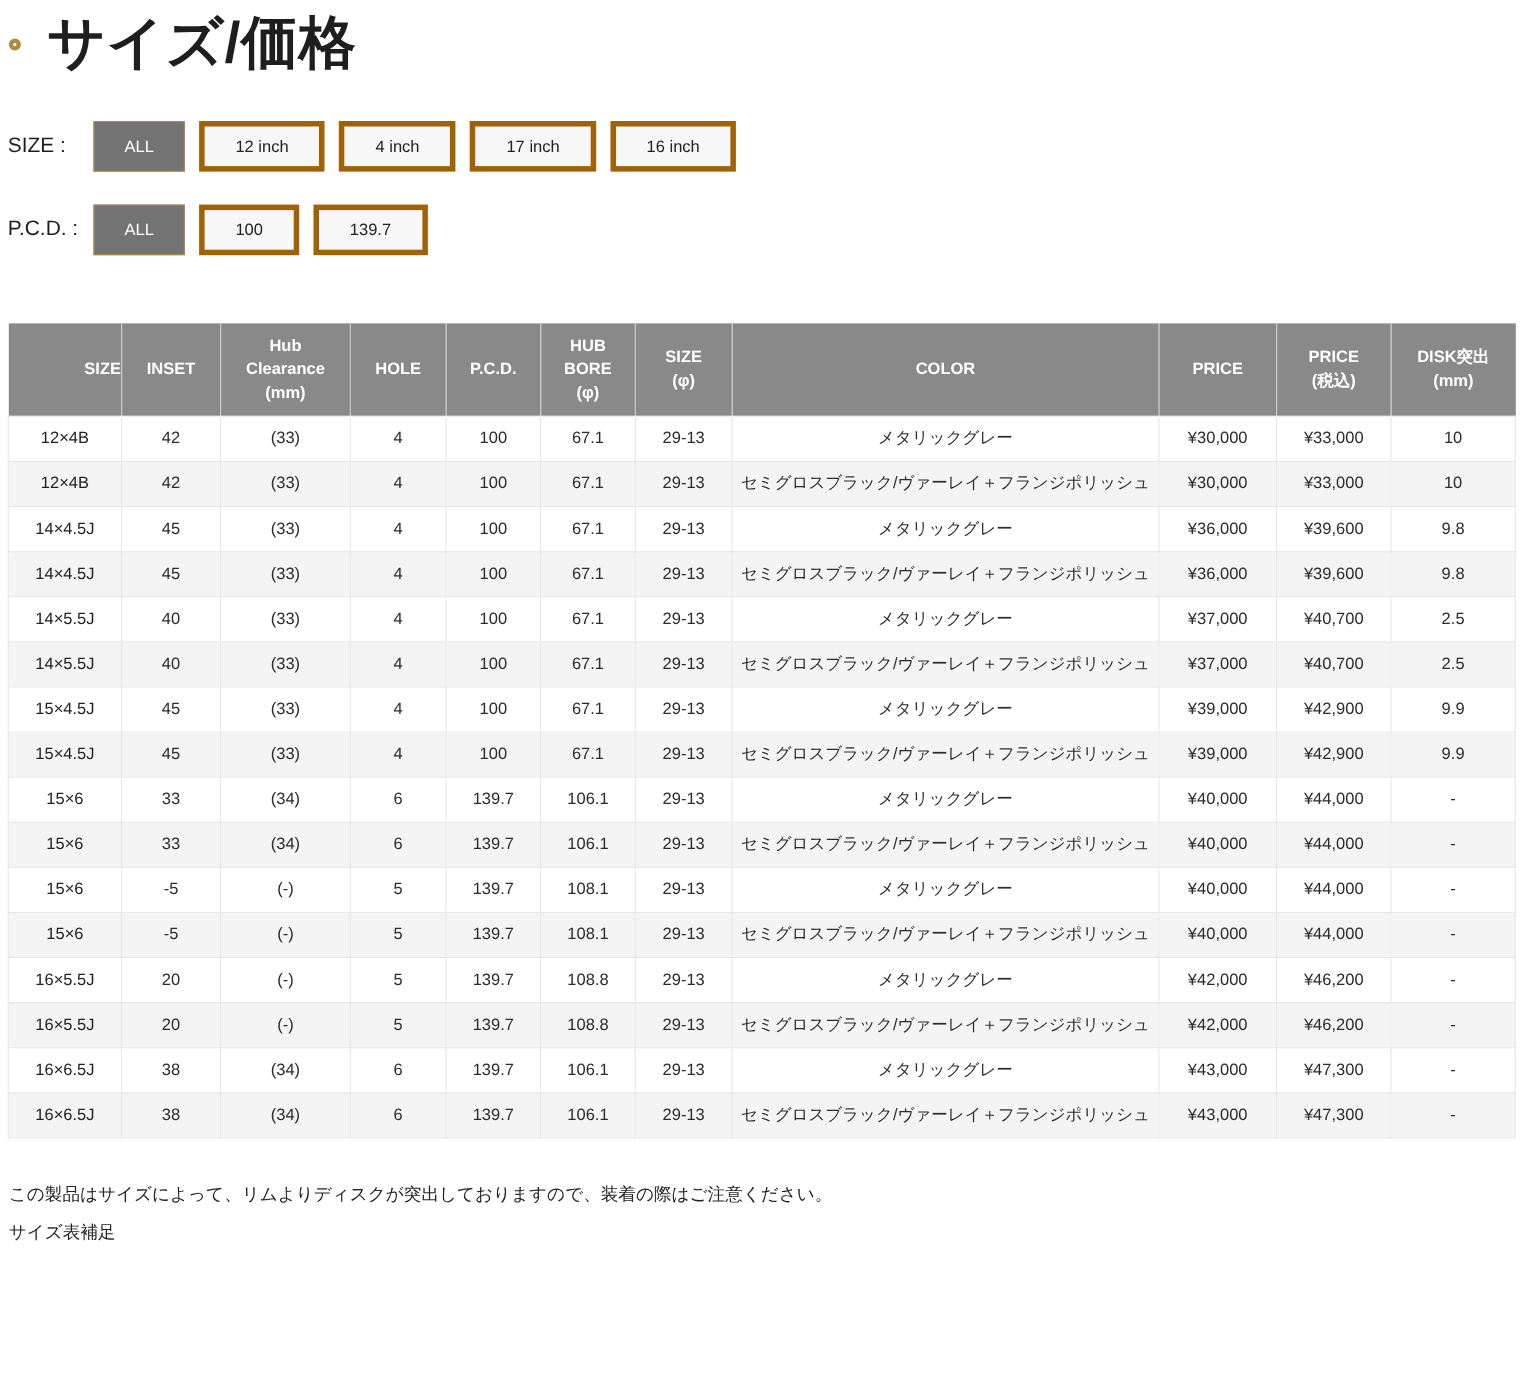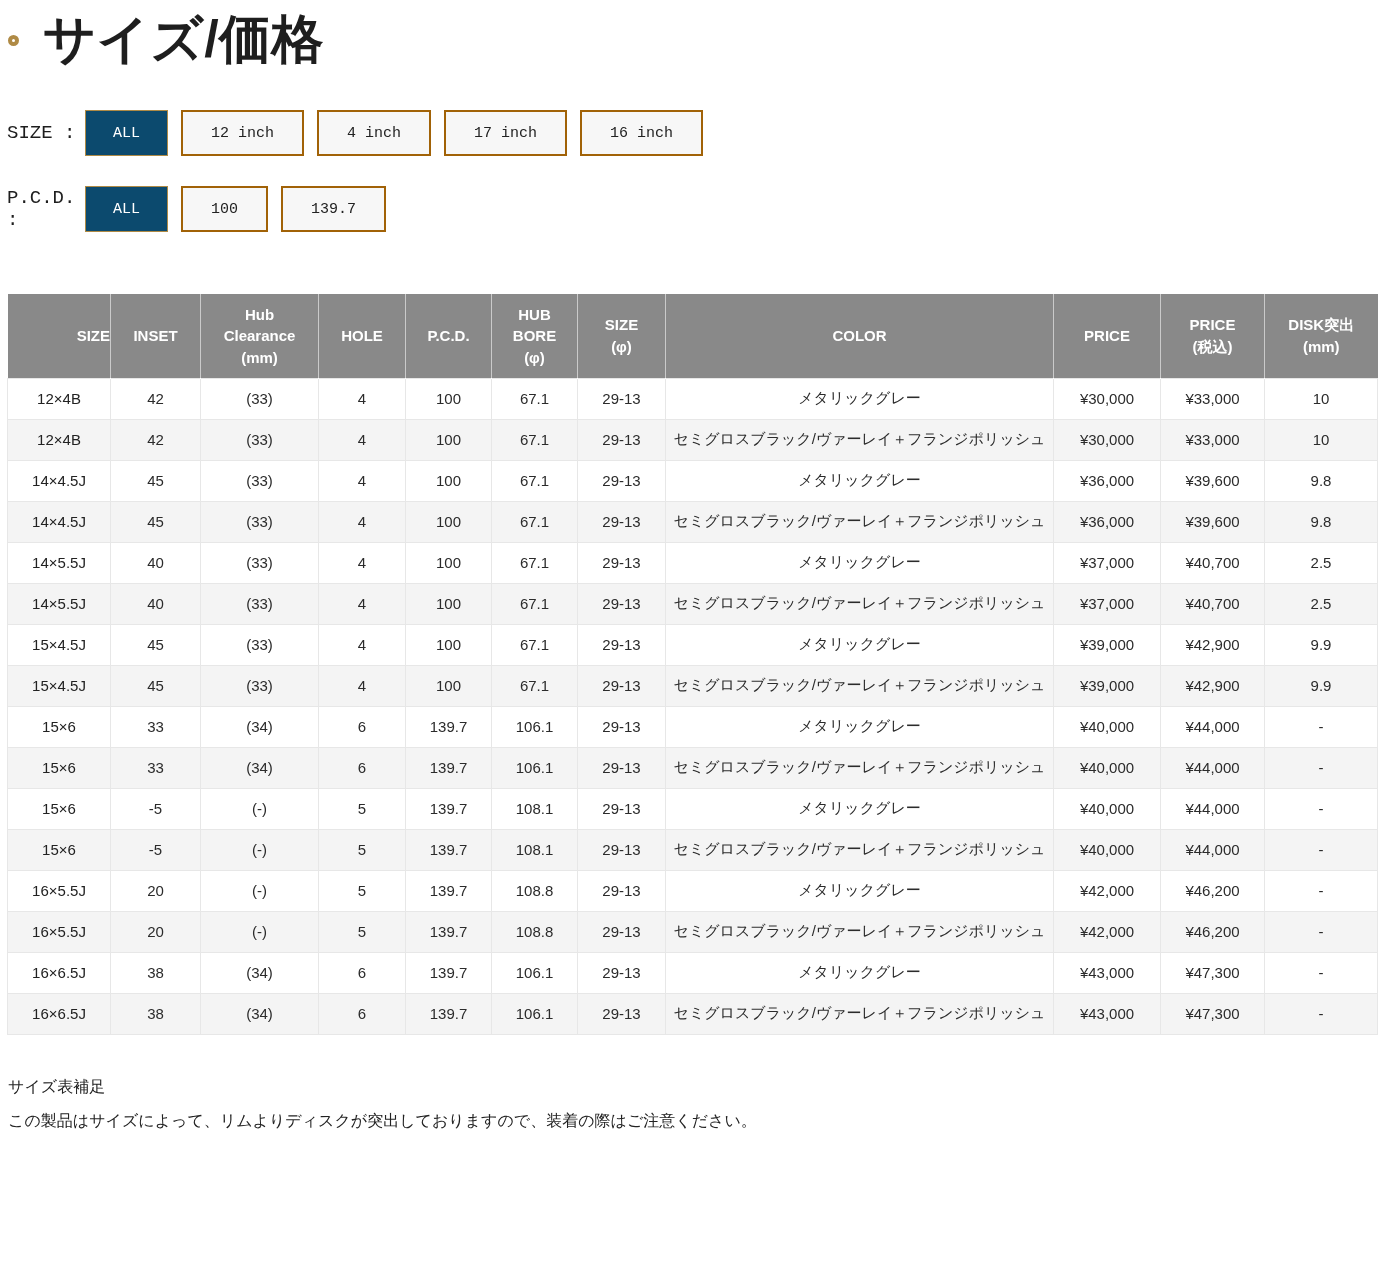--- a/index.html
+++ b/index.html
@@ -31,52 +31,52 @@
   }
   .section-title h1 {
     font-size: 52px;
     font-weight: 700;
     color: #1e1e1e;
     letter-spacing: 0.5px;
     line-height: 1.2;
   }
 
   
-  .filters { margin-top: 40px; font-family: Liberation Mono, monospace; }
+  .filters { margin-top: 40px; }
   .filter-row {
     display: flex;
     align-items: center;
     margin-bottom: 30px;
   }
   .filter-label {
     width: 78px;
     flex: 0 0 auto;
     font-size: 19px;
     font-weight: 500;
     color: #1e1e1e;
     align-self: center;
   }
   .filter-buttons { display: flex; gap: 13px; }
   .filter-btn {
     height: 46px;
     min-width: 81px;
     padding: 0 28px;
     background: #f7f7f7;
-    border: 2px solid #a16207;
+    border: 5px solid #a16207;
     color: #222222;
     font-family: inherit;
     font-size: 15px;
     cursor: pointer;
     border-radius: 0;
   }
   .filter-btn.active {
     width: 83px;
     min-width: 83px;
     padding: 0;
-    background: #0c4a6e;
+    background: #737373;
     border: 1px solid #af8a45;
     color: #ffffff;
     font-weight: 500;
   }
 
   
   table.spec {
     margin-top: 62px;
     width: 1370px;
     border-collapse: collapse;
@@ -387,17 +387,17 @@
           <td>29-13</td>
           <td>セミグロスブラック/ヴァーレイ＋フランジポリッシュ</td>
           <td>¥43,000</td>
           <td>¥47,300</td>
           <td>-</td>
         </tr>
       </tbody>
   </table>
 
   <div class="footnote">
+    <p>この製品はサイズによって、リムよりディスクが突出しておりますので、装着の際はご注意ください。</p>
     <p>サイズ表補足</p>
-    <p>この製品はサイズによって、リムよりディスクが突出しておりますので、装着の際はご注意ください。</p>
   </div>
 
 </div>
 
 </body></html>

